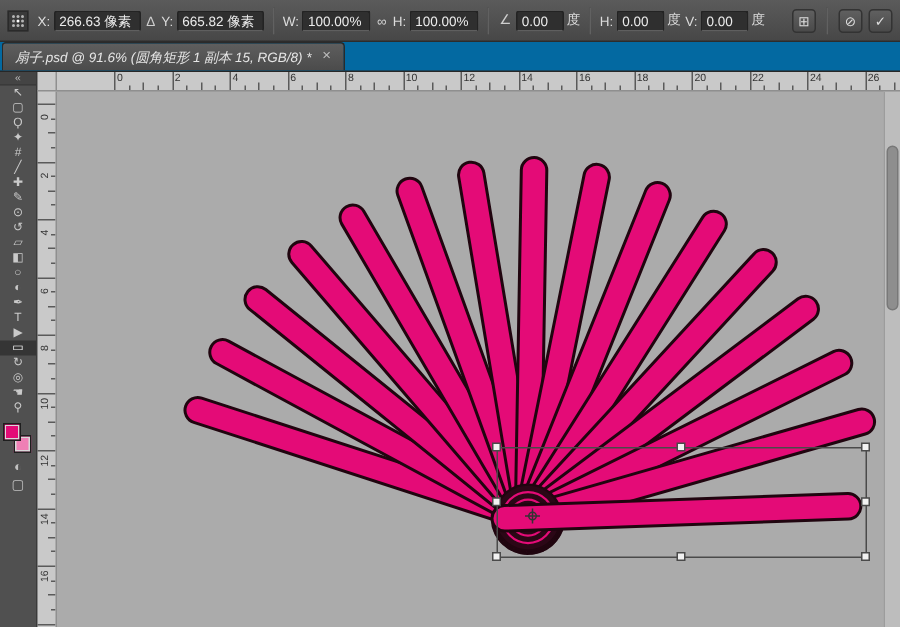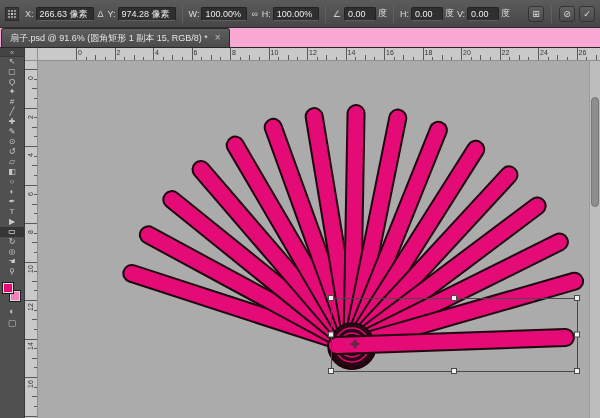--- a/index.html
+++ b/index.html
@@ -20,22 +20,22 @@
     background:#2f2f2f;border:1px solid #232323;border-bottom-color:#5f5f5f;border-radius:2px;
     padding:0 3px;white-space:nowrap;overflow:hidden;}
   .f-xy{width:58px;} .f-wh{width:46px;} .f-a{width:32px;}
   .opt-icon{font-size:9px;color:#cfcfcf;padding:0 1px;cursor:default;}
   .opt-btn{height:16px;min-width:16px;font-size:9px;line-height:14px;text-align:center;color:#dedede;
     background:linear-gradient(#606060,#4a4a4a);border:1px solid #333;border-radius:3px;padding:0 3px;}
   .sep{width:1px;height:18px;background:#3b3b3b;border-right:1px solid #616161;margin:0 3px;}
   .opt-right{margin-left:auto;display:flex;align-items:center;gap:4px;}
 
   
-  .tab-bar{height:20px;flex:0 0 20px;background:#f9a8d4;display:flex;align-items:flex-start;
-    border-bottom:1px solid #272727;}
+  .tab-bar{height:20px;flex:0 0 20px;background:#0369a1;display:flex;align-items:flex-start;
+    border-bottom:1px solid #272727;font-style:italic;}
   .doc-tab{height:19px;display:flex;align-items:center;gap:7px;padding:0 8px;
     background:linear-gradient(#5e5e5e,#4b4b4b);border:1px solid #2a2a2a;border-bottom:none;
     border-top-left-radius:3px;border-top-right-radius:3px;margin-left:1px;}
   .doc-tab .t-title{font-size:9px;color:#e6e6e6;white-space:nowrap;}
   .tab-close{font-size:10px;color:#bdbdbd;line-height:10px;}
 
   
   .main{flex:1;display:flex;min-height:0;}
   .toolbar{width:25px;flex:0 0 25px;background:#505050;border-right:1px solid #3a3a3a;
     display:flex;flex-direction:column;align-items:center;}
@@ -81,21 +81,21 @@
         <span></span>
         <span></span>
     </div>
     <div class="opt-group">
       <span class="opt-label">X:</span>
       <span class="opt-field f-xy">266.63 像素</span>
     </div>
     <span class="opt-icon">Δ</span>
     <div class="opt-group">
       <span class="opt-label">Y:</span>
-      <span class="opt-field f-xy">974.28 像素</span>
+      <span class="opt-field f-xy">665.82 像素</span>
     </div>
     <span class="sep"></span>
     <div class="opt-group">
       <span class="opt-label">W:</span>
       <span class="opt-field f-wh">100.00%</span>
     </div>
     <span class="opt-icon">∞</span>
     <div class="opt-group">
       <span class="opt-label">H:</span>
       <span class="opt-field f-wh">100.00%</span>

